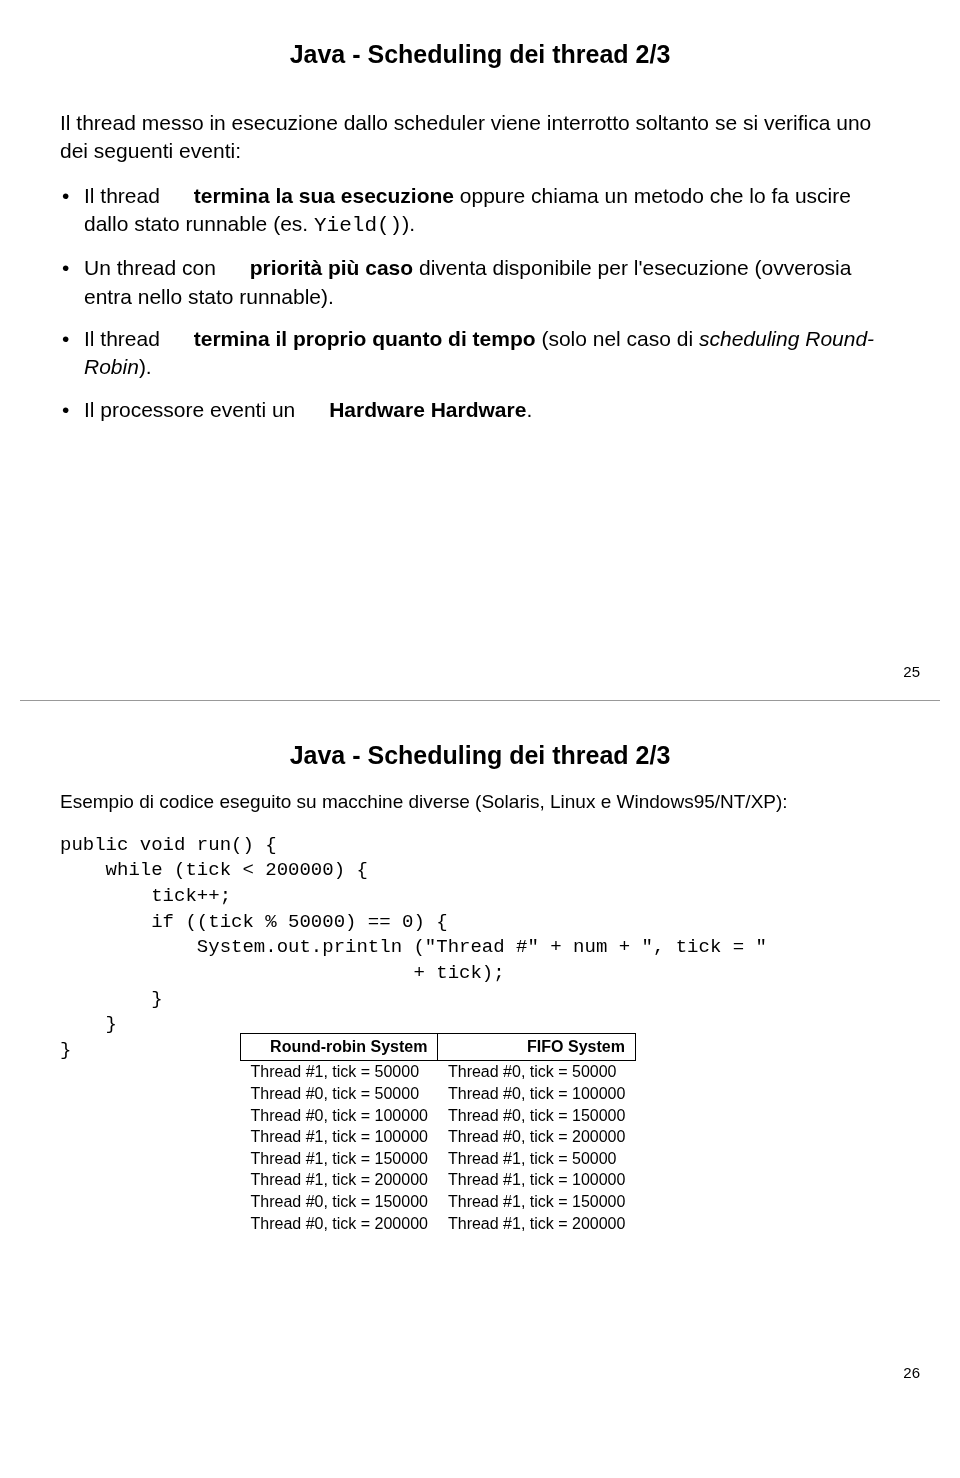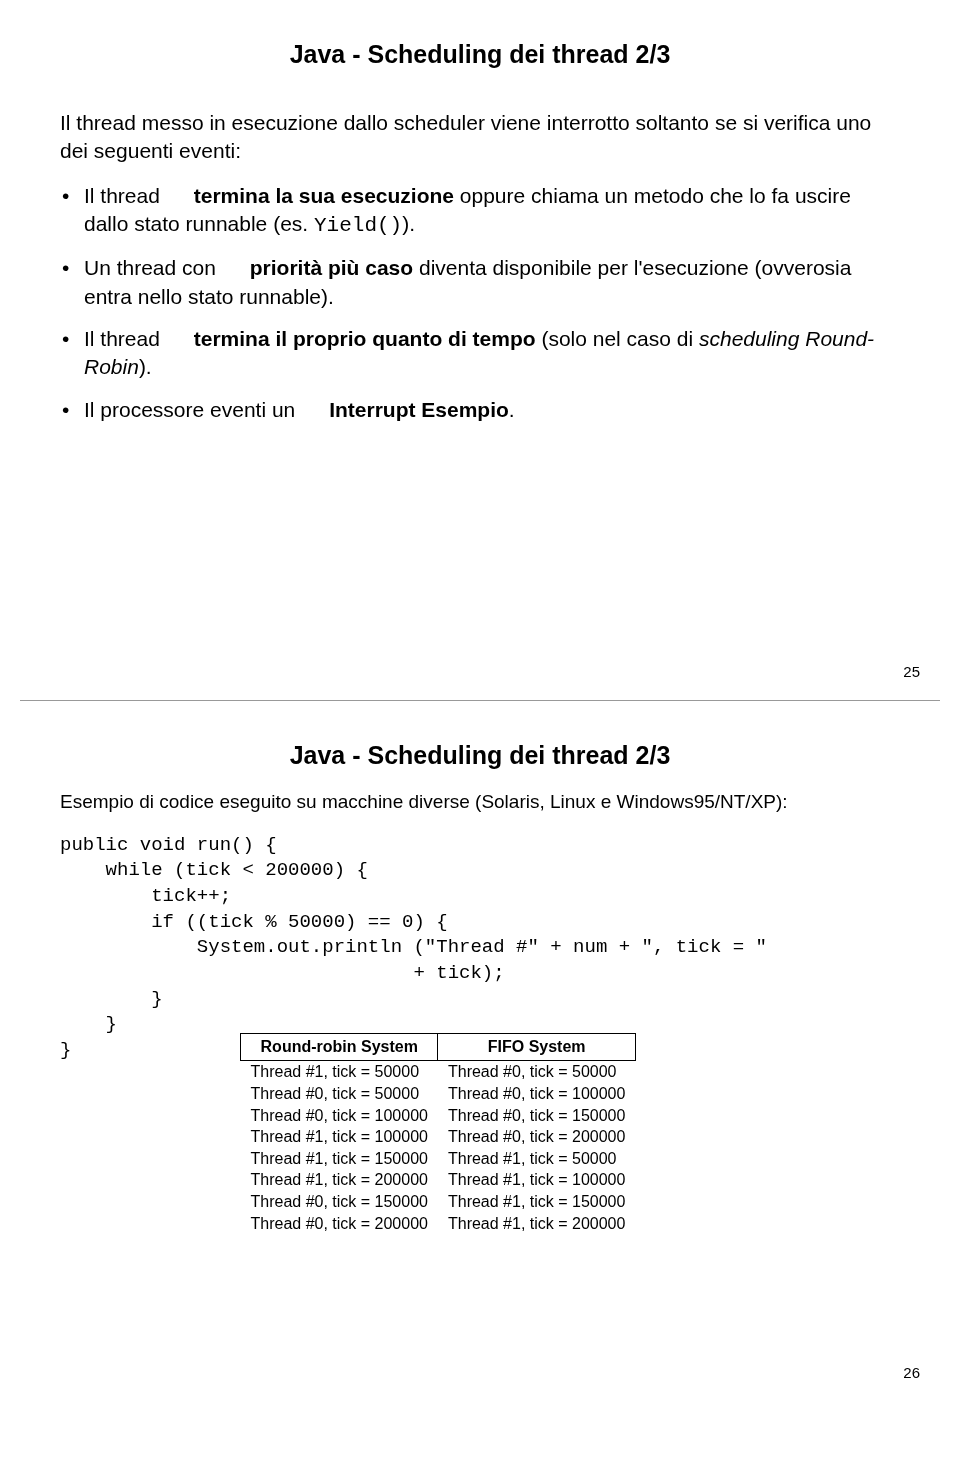--- a/index.html
+++ b/index.html
@@ -74,21 +74,21 @@
   }
   .table-wrap {
     margin-left: 180px;
     margin-top: -30px;
   }
   table.results {
     border-collapse: collapse;
     font-size: 16px;
   }
   table.results th {
-    text-align: center;
+    text-align: right;
     font-weight: bold;
     border: 1px solid #000;
     padding: 4px 10px;
   }
   table.results td {
     padding: 0 10px;
     vertical-align: top;
     line-height: 1.35;
   }
   table.results td div { white-space: nowrap; }
@@ -103,21 +103,21 @@
     <li>
       <span>Il thread </span><span class="bold">termina la sua esecuzione</span><span> oppure chiama un metodo che lo fa uscire dallo stato runnable (es. </span><span class="mono">Yield()</span><span>).</span>
     </li>
     <li>
       <span>Un thread con </span><span class="bold">priorità più caso</span><span> diventa disponibile per l'esecuzione (ovverosia entra nello stato runnable).</span>
     </li>
     <li>
       <span>Il thread </span><span class="bold">termina il proprio quanto di tempo</span><span> (solo nel caso di </span><span class="italic">scheduling Round-Robin</span><span>).</span>
     </li>
     <li>
-      <span>Il processore eventi un </span><span class="bold">Interrupt Esempio</span><span>.</span>
+      <span>Il processore eventi un </span><span class="bold">Hardware Hardware</span><span>.</span>
     </li>
   </ul>
   <div class="pagenum">25</div>
 </div>
 
 <hr class="divider">
 
 <div class="slide slide2">
   <h2 class="title">Java - Scheduling dei thread 2/3</h2>
   <p class="example">Esempio di codice eseguito su macchine diverse (Solaris, Linux e Windows95/NT/XP):</p>

